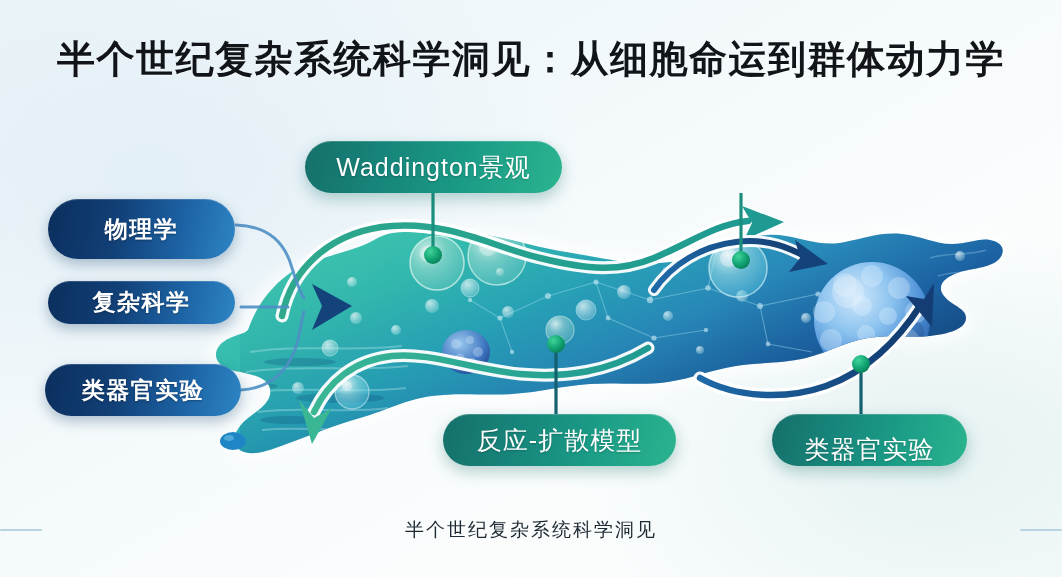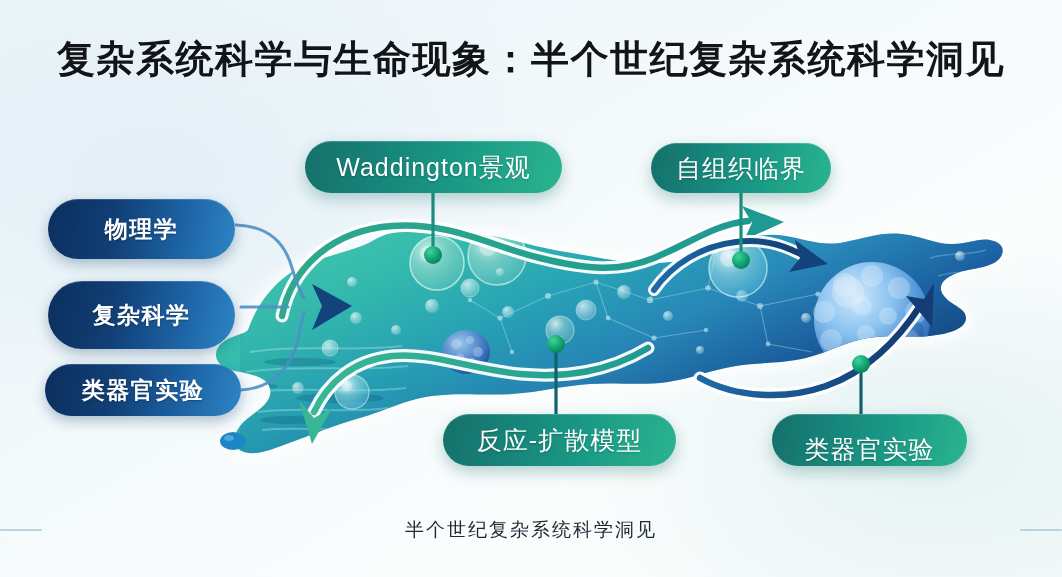--- a/index.html
+++ b/index.html
@@ -37,21 +37,21 @@
   }
   .pill span{ display:block; }
 
   .pill-blue{
     background:linear-gradient(100deg,#0b2f5e 0%,#113f76 36%,#1d64a6 72%,#2e85c4 100%);
     box-shadow:0 5px 13px rgba(14,55,100,.30), inset 0 1px 0 rgba(255,255,255,.16);
     font-size:23px; font-weight:bold; letter-spacing:1.5px;
     text-shadow:0 1px 2px rgba(0,0,0,.30);
   }
   #pill-physics      { left:48px;  top:199px; width:187px; height:60px; }
-  #pill-complex      { left:48px;  top:281px; width:187px; height:68px; }
+  #pill-complex      { left:48px;  top:281px; width:187px; height:43px; }
   #pill-sysbio       { left:45px;  top:364px; width:196px; height:52px; }
 
   .pill-green{
     background:linear-gradient(102deg,#15706a 0%,#17847a 30%,#1a9b86 62%,#2bb48f 100%);
     box-shadow:0 6px 15px rgba(20,110,100,.30), inset 0 1px 0 rgba(255,255,255,.18);
     font-size:25px; font-weight:500; letter-spacing:1px;
     text-shadow:0 1px 2px rgba(0,0,0,.22);
   }
   #pill-waddington   { left:305px; top:141px; width:257px; height:52px; }
   #pill-soc          { left:651px; top:143px; width:180px; height:50px; }
@@ -65,21 +65,21 @@
   }
   #footer .rule{ width:42px; height:2px; background:#b9d4e0; border-radius:2px; }
   #footer .caption{
     font-size:19px; color:#1e2a33; letter-spacing:2px; white-space:nowrap;
   }
 </style>
 </head>
 <body>
 
 <div id="title-bar">
-  <div class="title">复杂系统科学与生命现象：半个世纪复杂系统科学洞见</div>
+  <div class="title">半个世纪复杂系统科学洞见：从细胞命运到群体动力学</div>
 </div>
 
 <div id="stage">
   <svg id="art" viewBox="0 0 1062 577">
     <defs>
 
       <linearGradient id="gBlob" x1="0" y1="0.25" x2="1" y2="0.8">
         <stop offset="0%" stop-color="#3fc4ae"></stop>
         <stop offset="16%" stop-color="#35bcae"></stop>
         <stop offset="34%" stop-color="#2aa9ba"></stop>
@@ -444,23 +444,20 @@
   <div class="pill pill-blue" id="pill-complex">
     <span>复杂科学</span>
   </div>
   <div class="pill pill-blue" id="pill-sysbio">
     <span>类器官实验</span>
   </div>
 
   <div class="pill pill-green" id="pill-waddington">
     <span>Waddington景观</span>
   </div>
-  <div class="pill pill-green" id="pill-soc">
-    <span>自组织临界</span>
-  </div>
   <div class="pill pill-green" id="pill-reaction">
     <span>反应-扩散模型</span>
   </div>
   <div class="pill pill-green" id="pill-organoid">
     <span>类器官实验</span>
   </div>
 </div>
 
 <div id="footer">
   <div class="rule"></div>

